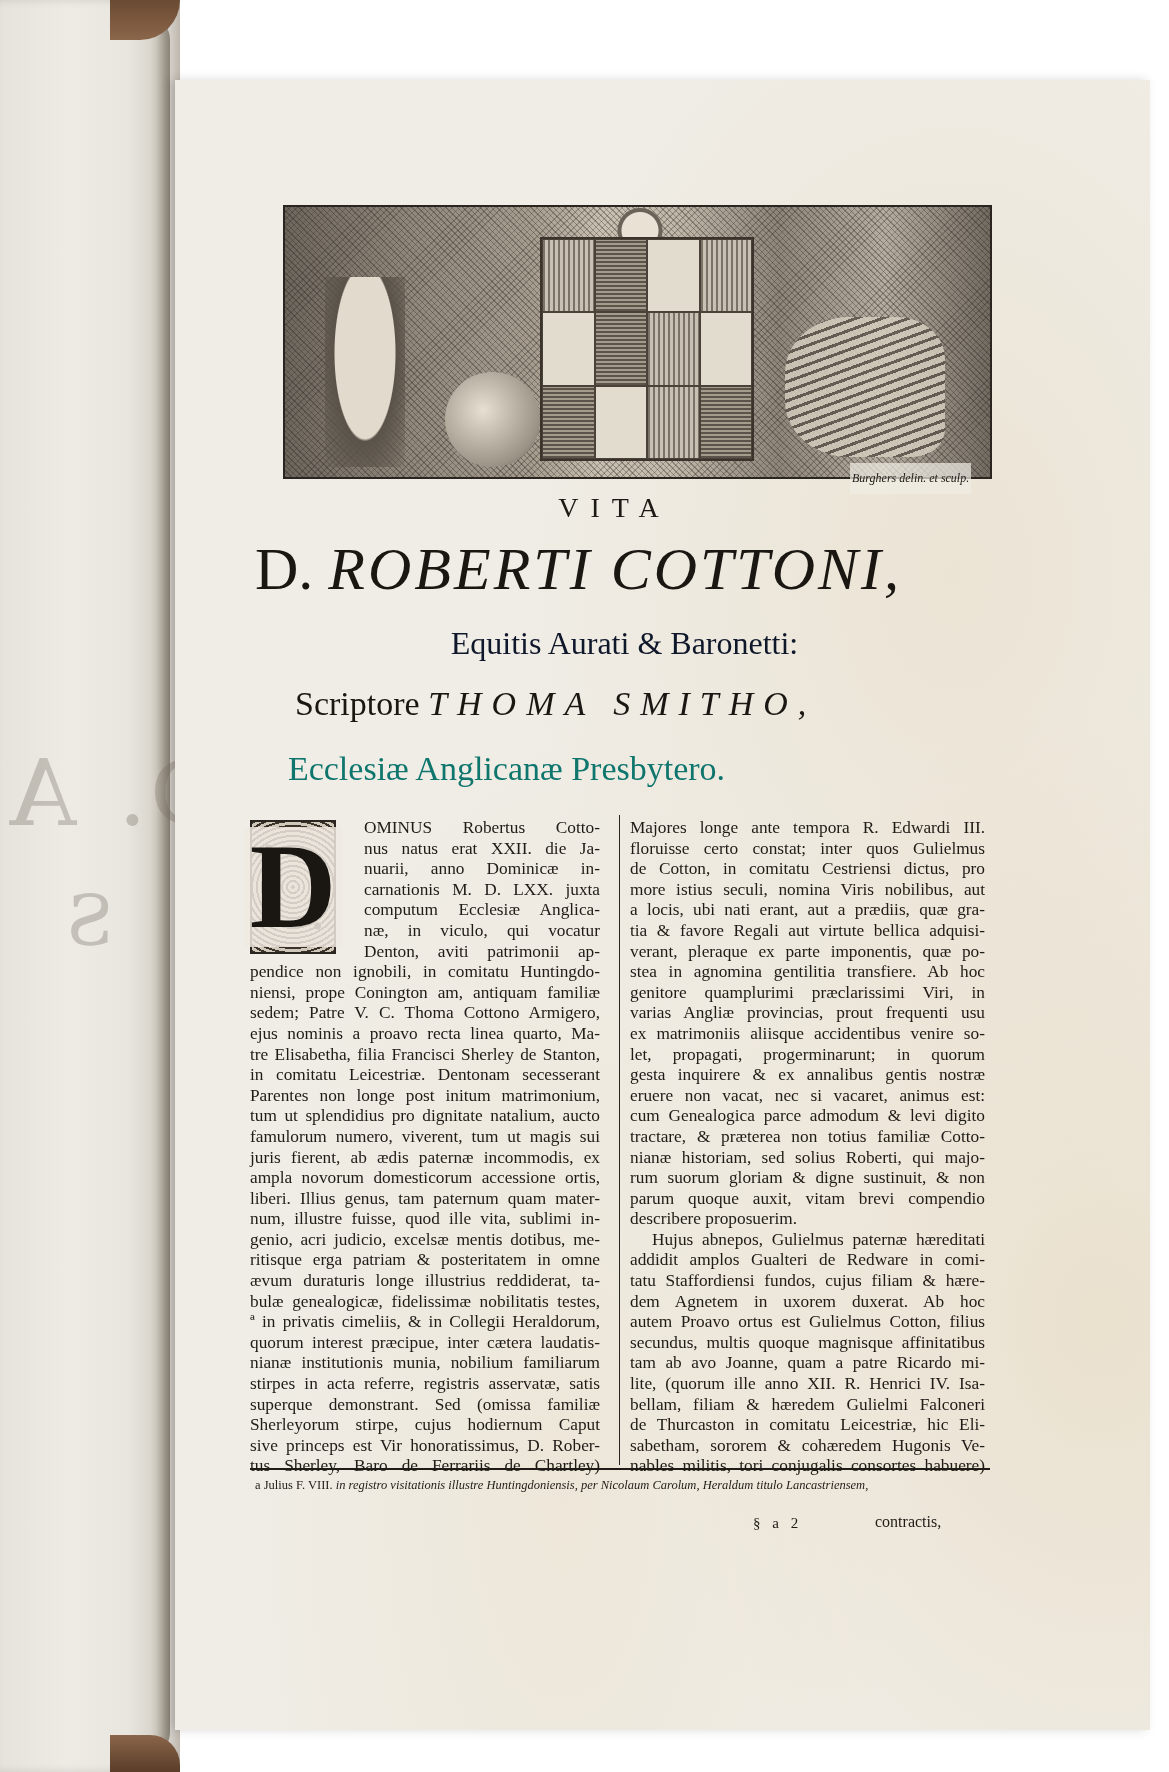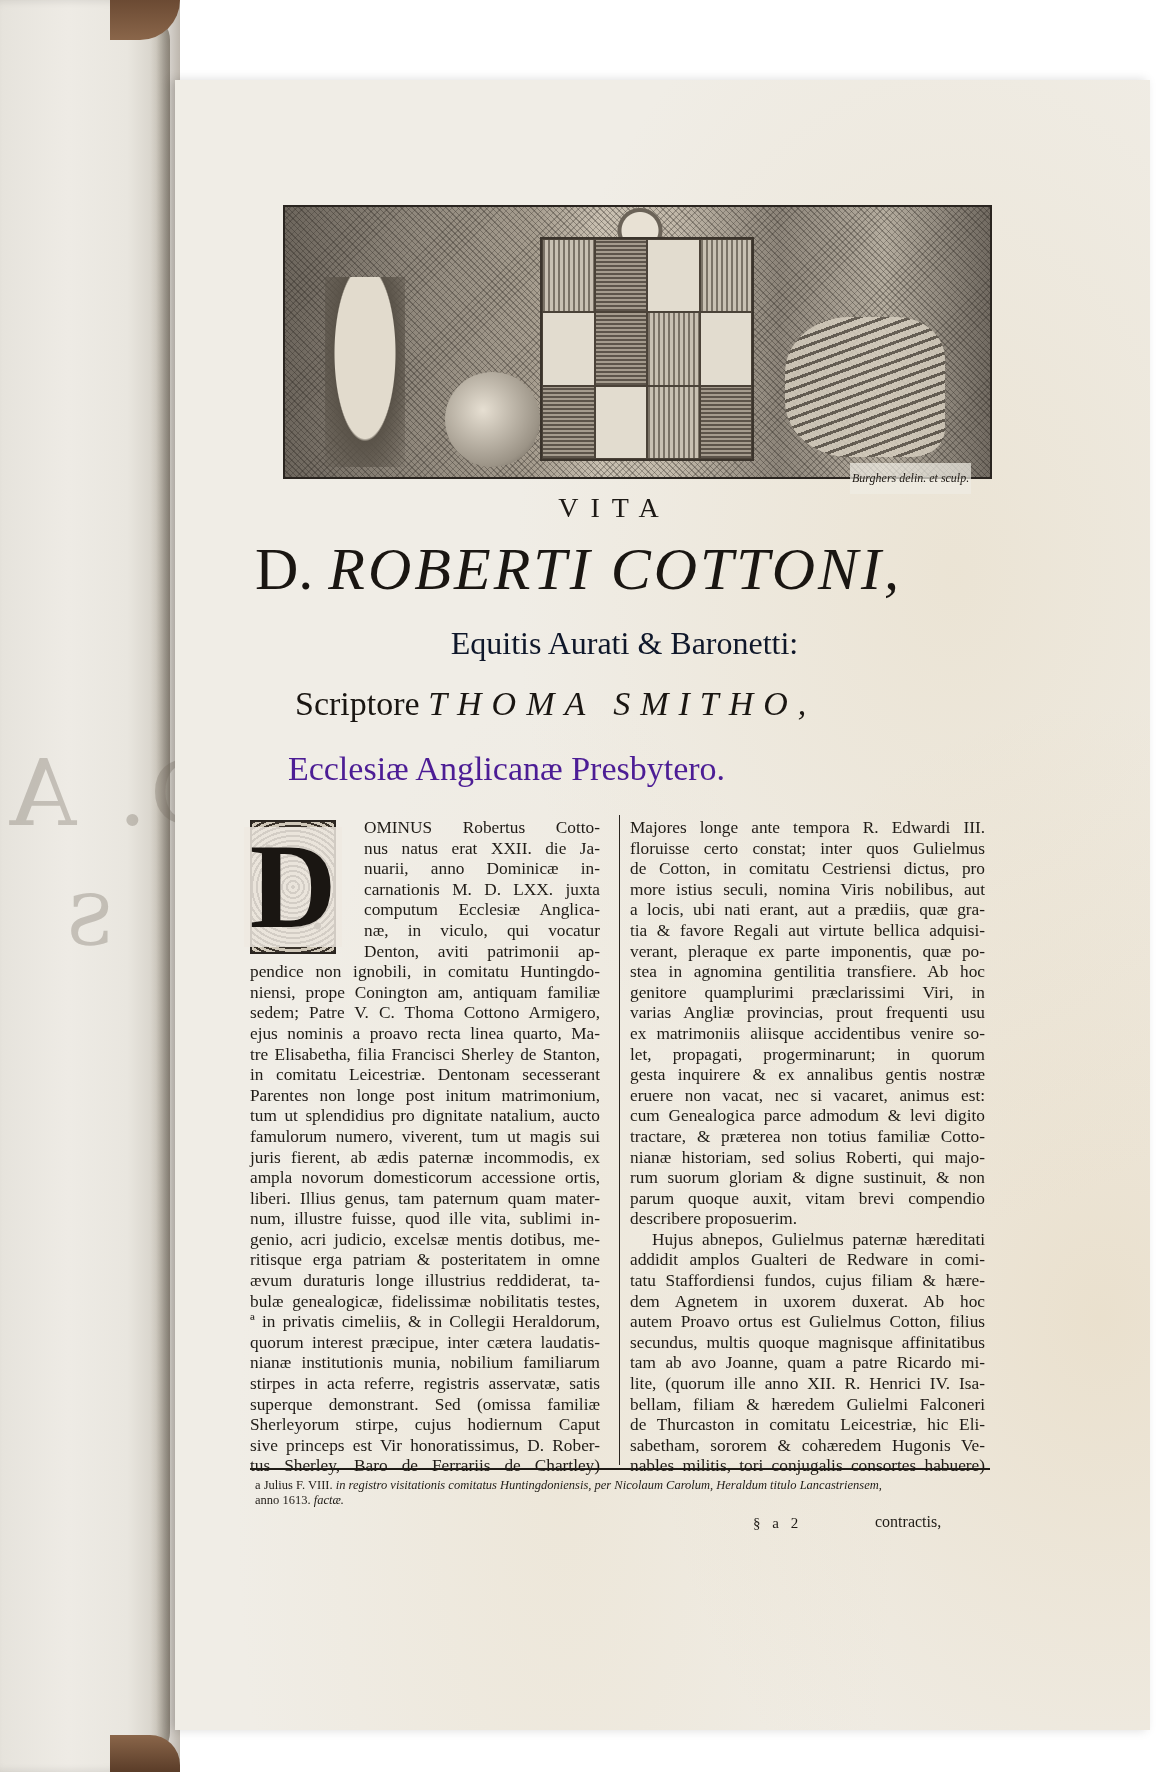--- a/index.html
+++ b/index.html
@@ -106,21 +106,21 @@
       position: absolute; left: 0; width: 1169px; top: 625px; text-align: center; padding-left: 80px; box-sizing: border-box;
       font-family: "Liberation Serif", serif; font-size: 32px; color: #0f172a;
     }
     .t-sub2 {
       position: absolute; left: 295px; top: 685px; white-space: nowrap;
       font-family: "Liberation Serif", serif; font-size: 34px; color: #1a1612;
     }
     .t-sub2 .italic { font-style: italic; letter-spacing: 10px; }
     .t-sub3 {
       position: absolute; left: 0; width: 953px; top: 750px; text-align: center; padding-left: 60px; box-sizing: border-box;
-      font-family: "Liberation Serif", serif; font-size: 34px; color: #4c1d95;
+      font-family: "Liberation Serif", serif; font-size: 34px; color: #0f766e;
     }
 
     
     .col {
       position: absolute; top: 818px; width: 350px;
       font-family: "Liberation Serif", serif; font-size: 17.3px; line-height: 20.6px; color: #1f1b16;
     }
     .col-left { left: 250px; }
     .col-right { left: 630px; width: 355px; }
     .col .line { display: block; white-space: nowrap; text-align: justify; text-align-last: justify; }
@@ -281,22 +281,18 @@
   <span class="line">de Thurcaston in comitatu Leicestriæ, hic Eli-</span>
   <span class="line">sabetham, sororem &amp; cohæredem Hugonis Ve-</span>
   <span class="line">nables militis, tori conjugalis consortes habuere)</span>
 </div>
 
 <div class="foot-rule"></div>
 <div class="footnote">
   <div>
     <span>a</span>
     <span>Julius F. VIII.</span>
-    <em>in registro visitationis comitatus Huntingdoniensis, per Nicolaum Carolum, Heraldum titulo Lancastriensem,</em>
-  </div>
-  <div>
-    <span>anno 1613.</span>
-    <em>factæ.</em>
+    <em>in registro visitationis illustre Huntingdoniensis, per Nicolaum Carolum, Heraldum titulo Lancastriensem,</em>
   </div>
 </div>
 
 <div class="signature">§ a 2</div>
 <div class="catchword">contractis,</div>
 
 </body></html>

